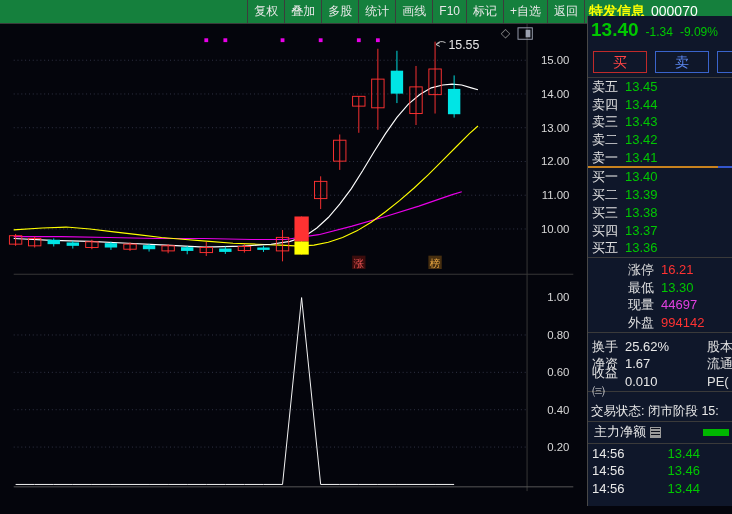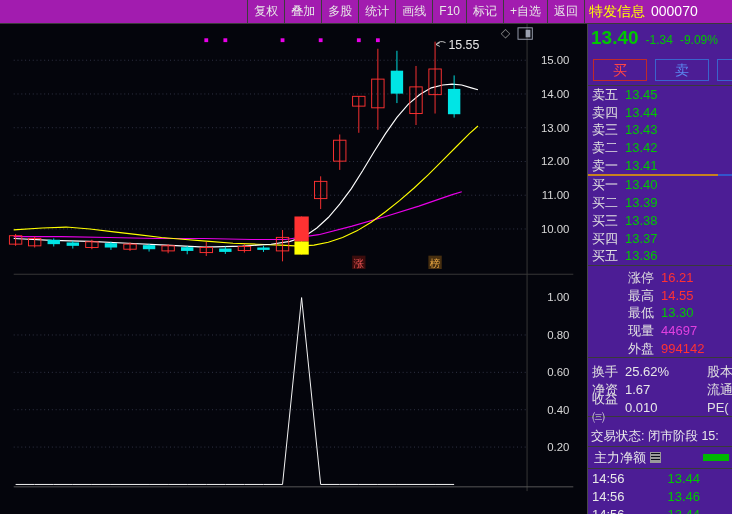--- a/index.html
+++ b/index.html
@@ -1,31 +1,31 @@
 <!DOCTYPE html>
 <html><head>
 <meta charset="utf-8">
 <style>
   html,body{margin:0;padding:0;width:732px;height:514px;overflow:hidden;
     background:#04050c;font-family:"Liberation Sans","DejaVu Sans",sans-serif;
     -webkit-font-smoothing:antialiased;}
   
-  .titlebar{position:absolute;left:0;top:0;width:732px;height:24px;background:#a21caf;
+  .titlebar{position:absolute;left:0;top:0;width:732px;height:24px;background:#15803d;
     border-bottom:1px solid #3a3a3a;box-sizing:border-box;}
   .menu{position:absolute;right:147px;top:0;height:23px;display:flex;}
   .menu-item{padding:0 6px;line-height:23px;font-size:12px;color:#e8e8e8;
     border-left:1px solid #3c3c3c;white-space:nowrap;cursor:default;}
   .menu-item:last-child{border-right:1px solid #3c3c3c;}
   .stock{position:absolute;left:589px;top:0;line-height:23px;font-size:14px;white-space:nowrap;}
-  .stock-name{color:#ffff00;font-weight:normal;}
+  .stock-name{color:#ffff00;font-weight:bold;}
   .stock-code{color:#ffffff;margin-left:6px;text-align:center;}
   
   .chart{position:absolute;left:0;top:24px;width:587px;height:490px;background:#04050c;}
   
-  .panel{position:absolute;left:587px;top:24px;width:145px;height:490px;background:#4c1d95;
+  .panel{position:absolute;left:587px;top:16px;width:145px;height:490px;background:#0f172a;
     border-left:1px solid #484848;box-sizing:border-box;overflow:hidden;font-size:13px;color:#e0e0e0;}
   .q{height:30px;padding:3px 0 0 3px;display:flex;align-items:baseline;white-space:nowrap;}
   .q-price{font-size:19px;font-weight:bold;color:#00c800;}
   .q-chg{font-size:12px;color:#00c800;margin-left:7px;}
   .btns{height:26px;display:flex;gap:8px;padding:2px 0 0 5px;}
   .btn{width:52px;height:20px;line-height:20px;text-align:center;font-size:14px;flex:0 0 auto;}
   .btn-buy{border:1px solid #c02a2a;color:#ff4545;}
   .btn-sell{border:1px solid #3a64cc;color:#5b87f0;}
   .btn-third{border:1px solid #3a64cc;color:#cccccc;}
   .sep{height:1px;background:#3a3a3a;}
@@ -223,25 +223,20 @@
       </div>
     </div>
   <div class="sep"></div>
   <div id="stats" class="stats">
       <div class="stat-row">
         <span class="bk-label">涨停</span>
         <span class="bk-val c-red">16.21</span>
         <span class="bk-l2">跌停</span>
       </div>
       <div class="stat-row">
-        <span class="bk-label">最高</span>
-        <span class="bk-val c-red">14.55</span>
-        <span class="bk-l2">量比</span>
-      </div>
-      <div class="stat-row">
         <span class="bk-label">最低</span>
         <span class="bk-val c-green">13.30</span>
         <span class="bk-l2">市值</span>
       </div>
       <div class="stat-row">
         <span class="bk-label">现量</span>
         <span class="bk-val c-magenta">44697</span>
         <span class="bk-l2">总量</span>
       </div>
       <div class="stat-row">

